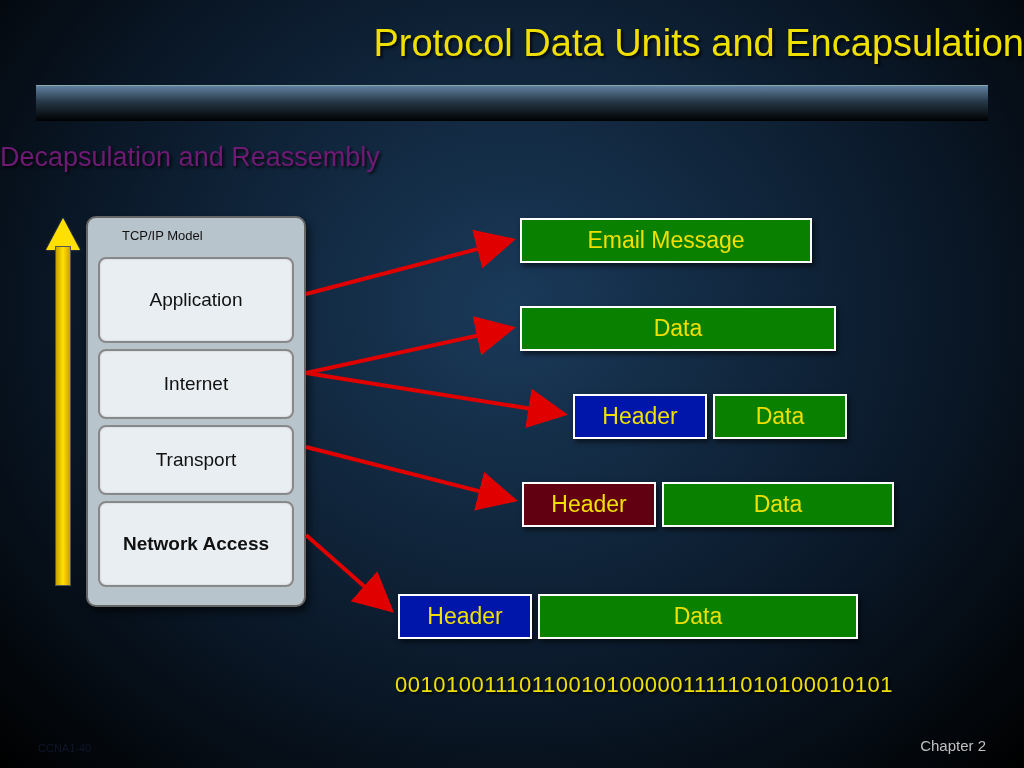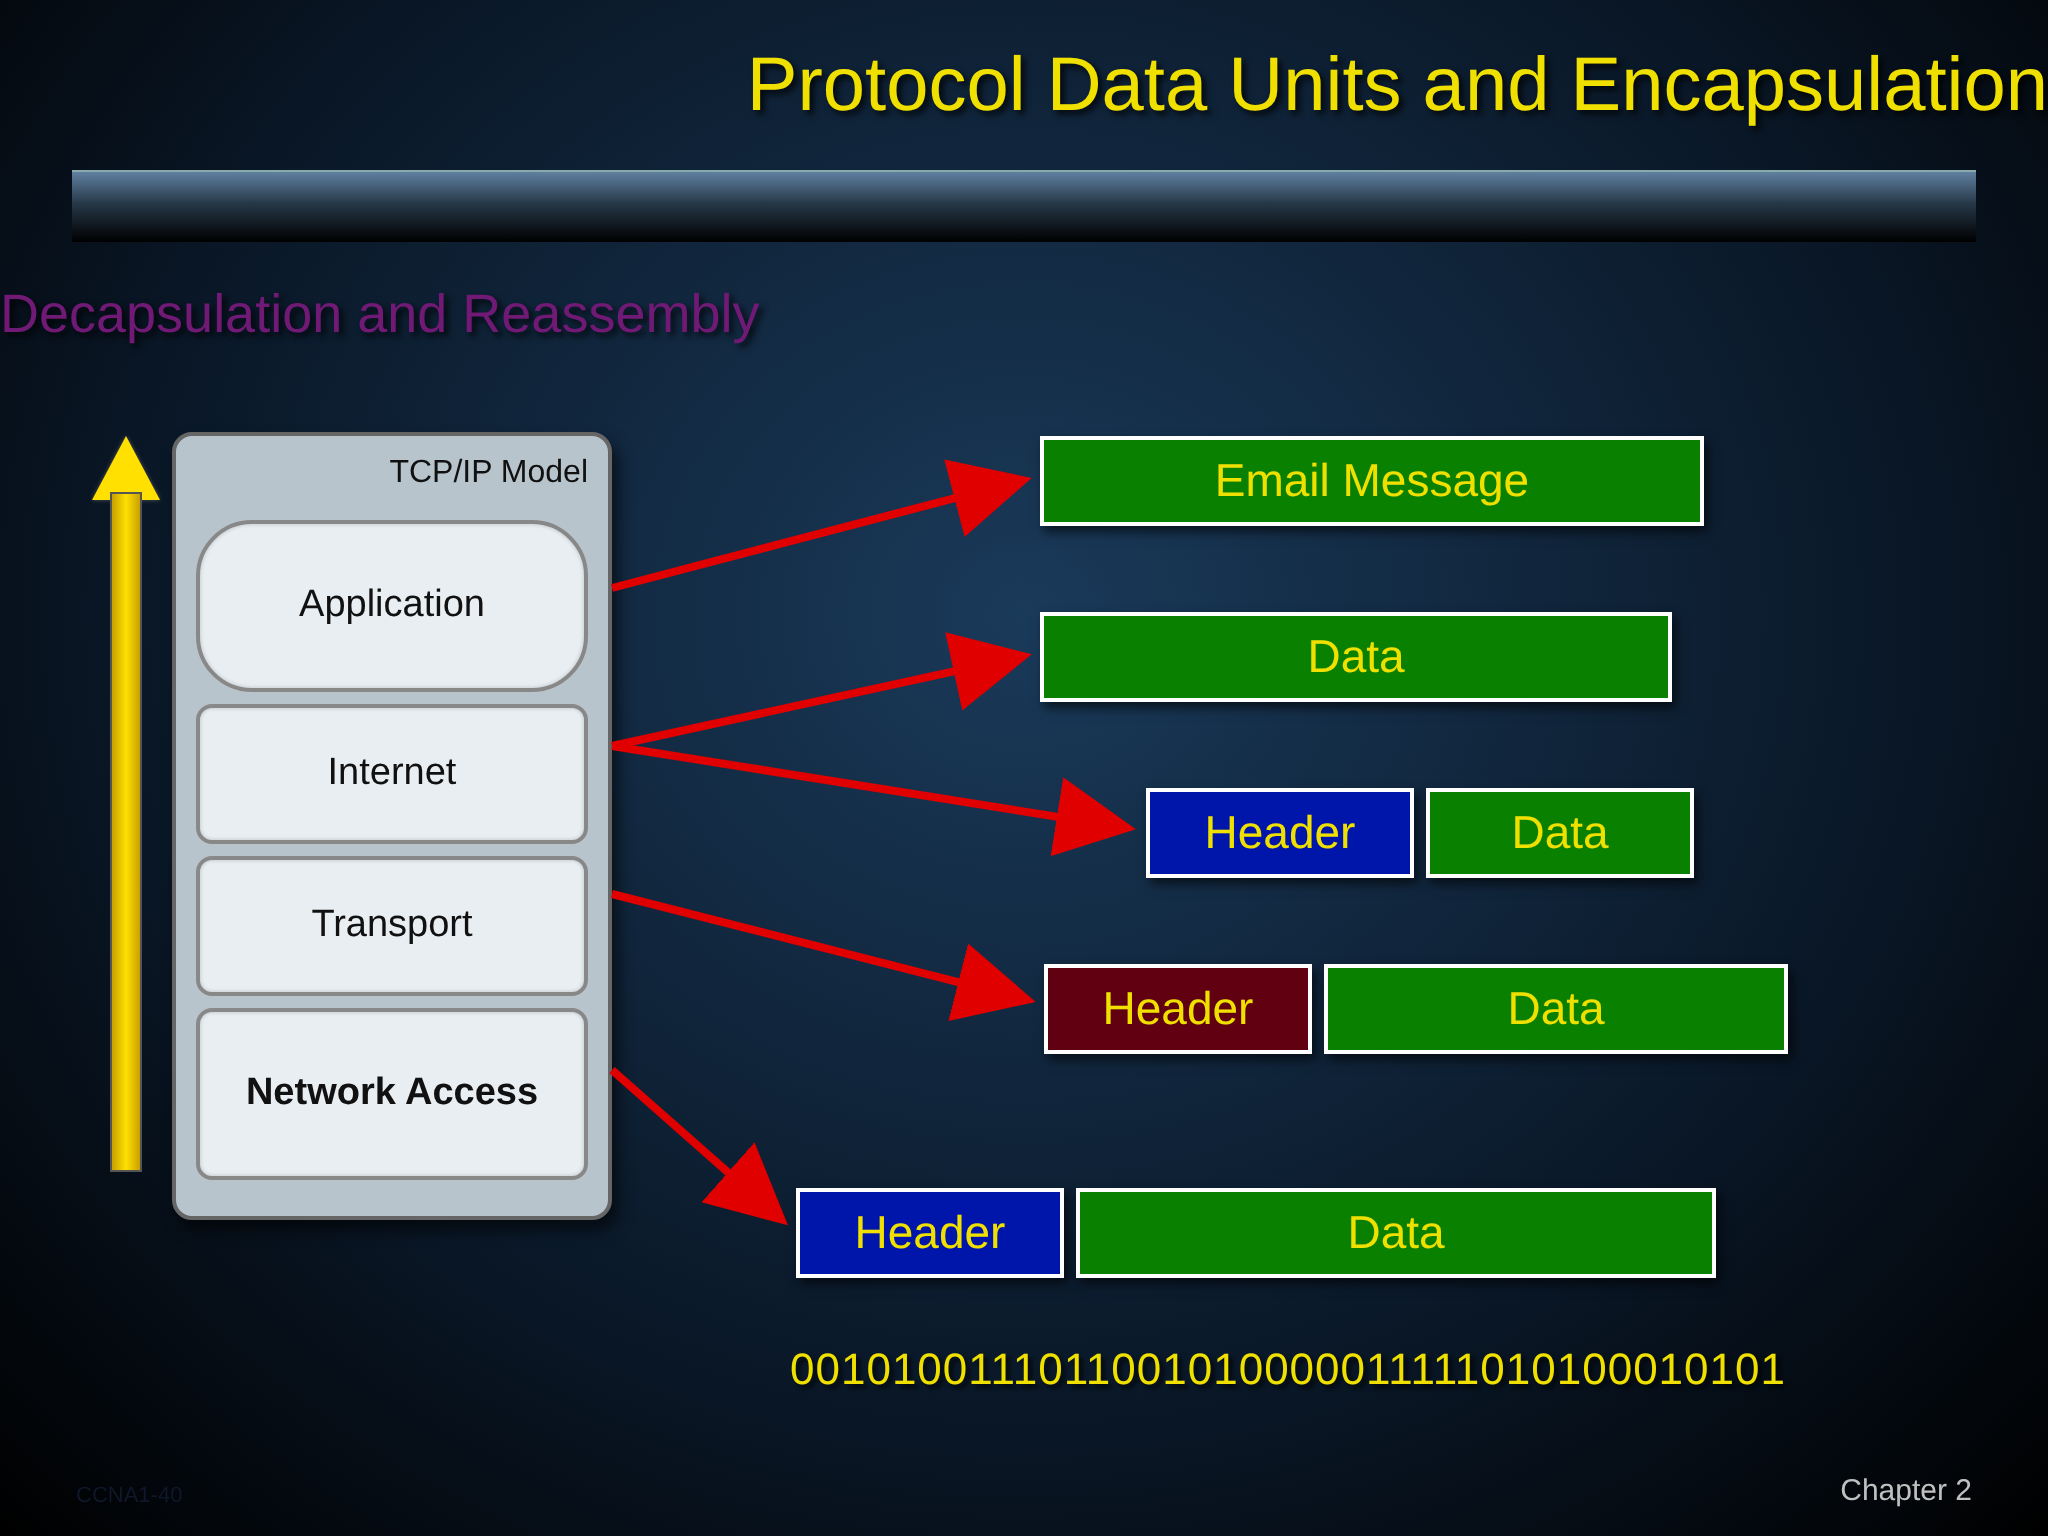--- a/index.html
+++ b/index.html
@@ -43,37 +43,37 @@
     left: 86px;
     top: 216px;
     width: 220px;
     background: #b8c4cc;
     border: 2px solid #666;
     border-radius: 10px;
     box-shadow: 3px 5px 8px rgba(0,0,0,0.6);
     padding: 8px 10px 12px 10px;
   }
   .model-title {
-    font-size: 16px;
+    font-size: 13px;
     color: #111;
-    text-align: right;
+    text-align: left;
     padding: 2px 0 8px 24px;
   }
   .layer {
     background: #e8eef2;
     border: 2px solid #888;
     border-radius: 8px;
     text-align: center;
     font-size: 19px;
     color: #111;
     padding: 22px 4px;
     margin: 6px 0;
     box-shadow: inset 0 0 2px rgba(0,0,0,0.2);
   }
-  .layer.app { padding: 30px 4px; border-radius: 28px; }
+  .layer.app { padding: 30px 4px; }
   .layer.net { padding: 30px 4px; font-weight: bold; }
   
   .up-arrow {
     position: absolute;
     left: 48px;
     top: 218px;
     width: 30px;
     height: 370px;
   }
   .up-arrow .shaft {
@@ -158,21 +158,21 @@
 
 <div class="model-box">
   <div class="model-title">TCP/IP Model</div>
   <div class="layer app">Application</div>
   <div class="layer">Internet</div>
   <div class="layer">Transport</div>
   <div class="layer net">Network Access</div>
 </div>
 
 <div class="row" style="left:520px; top:218px;">
-  <div class="seg green" style="width:332px;">Email Message</div>
+  <div class="seg green" style="width:292px;">Email Message</div>
 </div>
 
 <div class="row" style="left:520px; top:306px;">
   <div class="seg green" style="width:316px;">Data</div>
 </div>
 
 <div class="row" style="left:573px; top:394px;">
   <div class="seg blue" style="width:134px;">Header</div>
   <div class="seg green" style="width:134px; margin-left:6px;">Data</div>
 </div>

